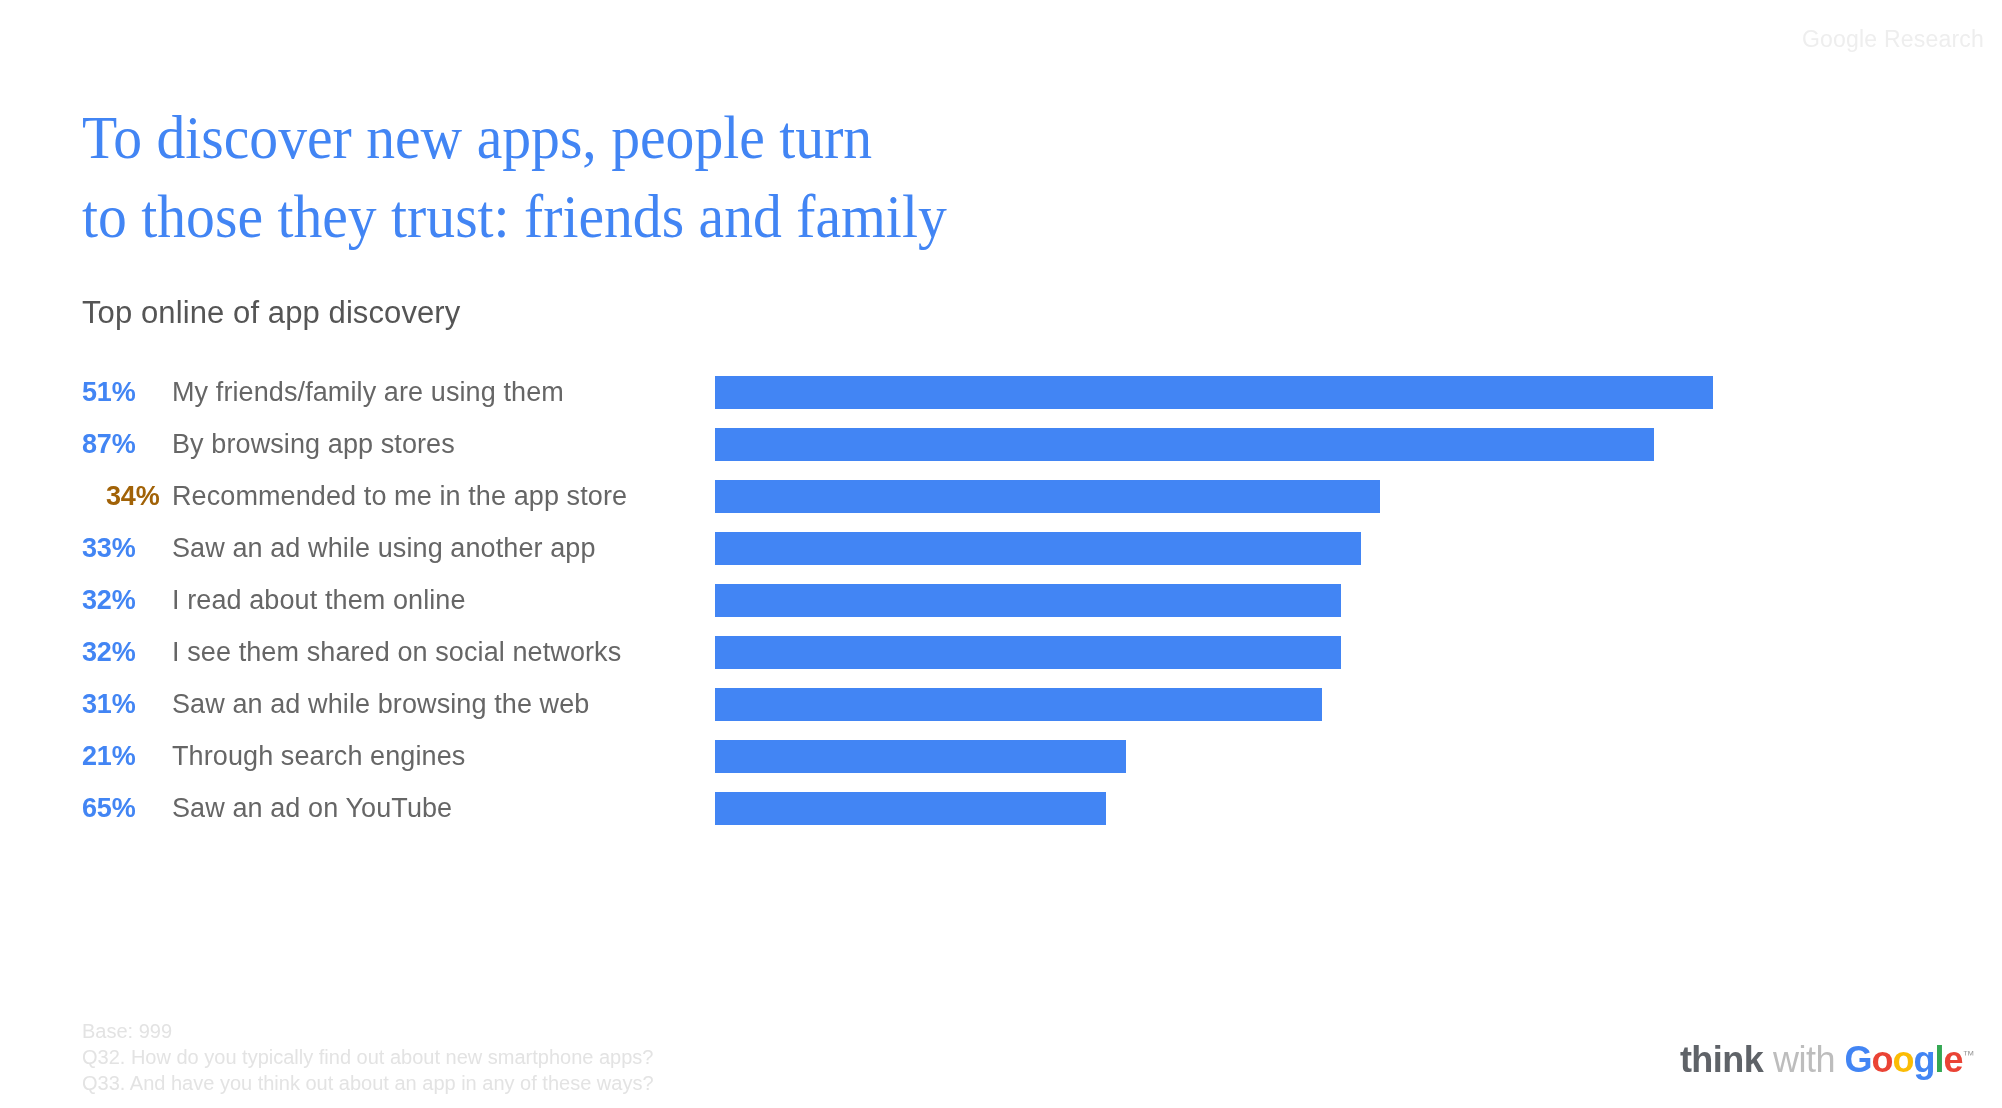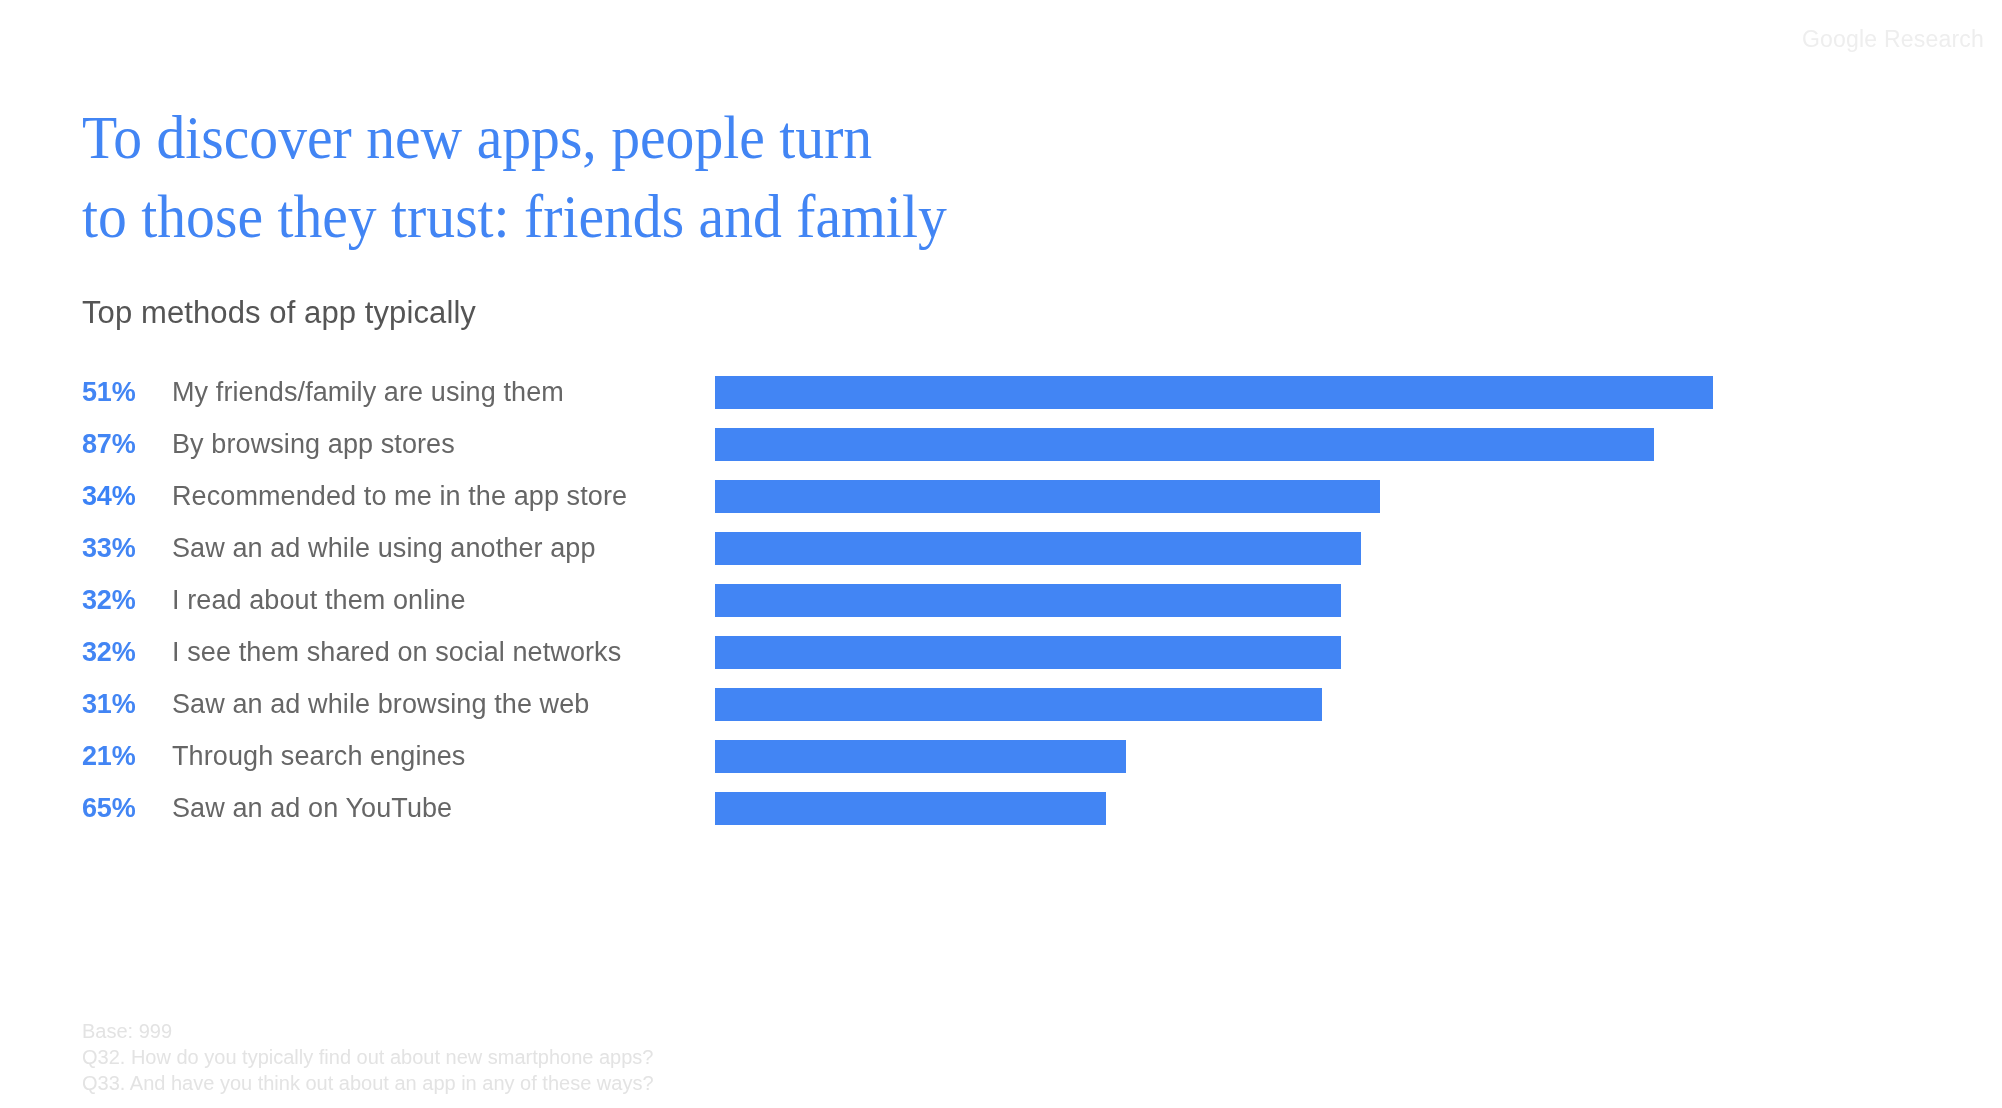--- a/index.html
+++ b/index.html
@@ -144,39 +144,39 @@
 
 <div id="slide">
 
   <div class="watermark">Google Research</div>
 
   <h1 class="title">
     <span class="title-line">To discover new apps, people turn</span>
     <span class="title-line">to those they trust: friends and family</span>
   </h1>
 
-  <div class="subtitle">Top methods of app typically</div>
+  <div class="subtitle">Top online of app discovery</div>
 
   <div class="chart" id="chart">
       <div class="row">
         <div class="pct" style="color: rgb(66, 133, 244);">51%</div>
         <div class="cat" style="color: rgb(102, 102, 102);">My friends/family are using them</div>
         <div class="bar-track">
           <div class="bar" style="width: 998.07px; background: rgb(66, 133, 244);"></div>
         </div>
       </div>
       <div class="row">
         <div class="pct" style="color: rgb(66, 133, 244);">87%</div>
         <div class="cat" style="color: rgb(102, 102, 102);">By browsing app stores</div>
         <div class="bar-track">
           <div class="bar" style="width: 939.36px; background: rgb(66, 133, 244);"></div>
         </div>
       </div>
       <div class="row">
-        <div class="pct" style="color: #3b82f6;">34%</div>
+        <div class="pct" style="color: #a16207; margin-left: 24px;">34%</div>
         <div class="cat" style="color: rgb(102, 102, 102);">Recommended to me in the app store</div>
         <div class="bar-track">
           <div class="bar" style="width: 665.38px; background: rgb(66, 133, 244);"></div>
         </div>
       </div>
       <div class="row">
         <div class="pct" style="color: rgb(66, 133, 244);">33%</div>
         <div class="cat" style="color: rgb(102, 102, 102);">Saw an ad while using another app</div>
         <div class="bar-track">
           <div class="bar" style="width: 645.81px; background: rgb(66, 133, 244);"></div>
@@ -218,14 +218,17 @@
         </div>
       </div>
     </div>
 
   <div class="footnotes">
     <div>Base: 999</div>
     <div>Q32. How do you typically find out about new smartphone apps?</div>
     <div>Q33. And have you think out about an app in any of these ways?</div>
   </div>
 
+  <div class="twg">
+    <span class="w-think">think</span><span>&nbsp;</span><span class="w-with">with</span><span>&nbsp;</span><span class="g-logo"><span class="g1">G</span><span class="g2">o</span><span class="g3">o</span><span class="g4">g</span><span class="g5">l</span><span class="g6">e</span></span><span class="tm">™</span>
+  </div>
 
 </div>
 
 </body></html>

